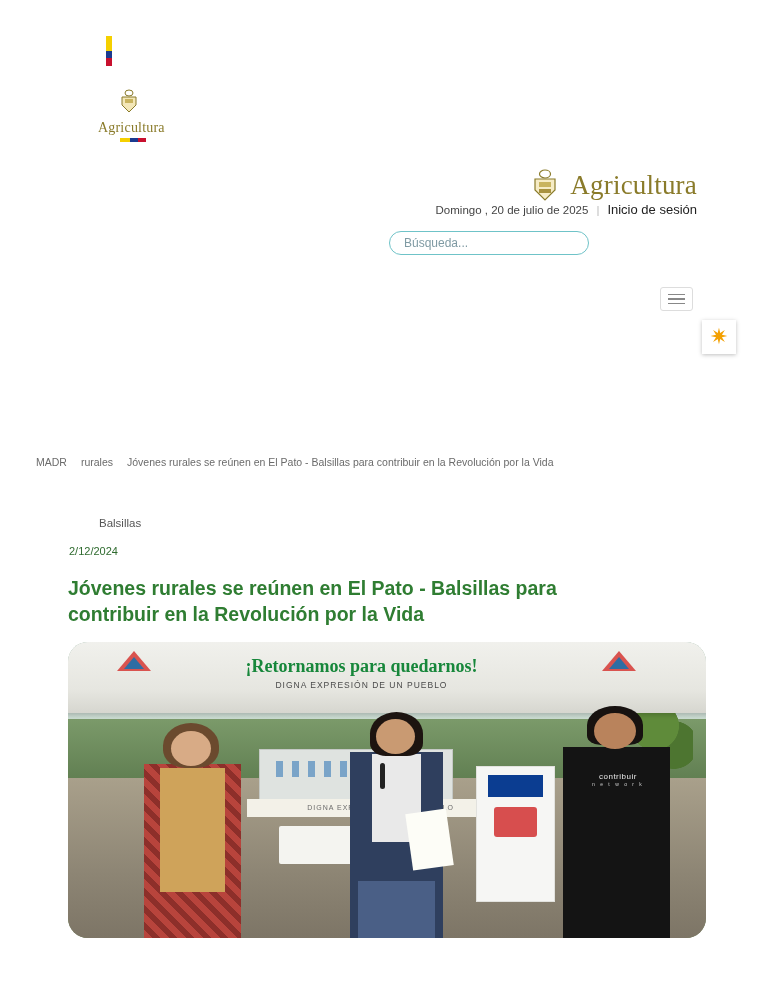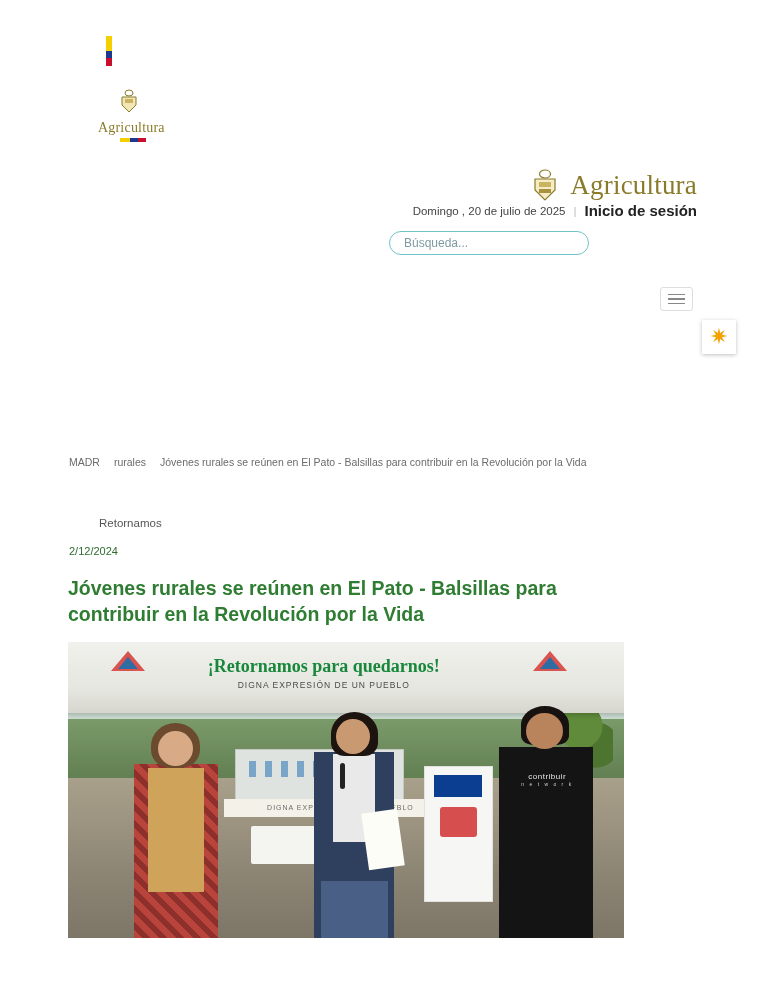--- a/index.html
+++ b/index.html
@@ -85,24 +85,24 @@
     color: #444;
     display: flex;
     justify-content: flex-end;
     align-items: center;
     gap: 8px;
   }
   .meta-sep {
     color: #bbb;
   }
   .login-link {
-    font-weight: bold;
+    font-weight: normal;
     color: #222;
     text-decoration: none;
-    font-size: 15px;
+    font-size: 13px;
     text-align: center;
   }
 
   .search-wrap {
     position: absolute;
     left: 389px;
     top: 231px;
     width: 200px;
   }
   .search-input {
@@ -167,21 +167,20 @@
   
   .breadcrumb {
     position: absolute;
     left: 36px;
     top: 456px;
     font-size: 10.5px;
     color: #6b6b6b;
     display: flex;
     align-items: center;
     gap: 14px;
-    margin-left: 33px;
   }
   .breadcrumb a {
     color: #6b6b6b;
     text-decoration: none;
   }
   .breadcrumb .current { color: #6b6b6b; }
 
   
   .share {
     position: absolute;
@@ -208,24 +207,25 @@
     font-weight: bold;
     color: #2f7d32;
     font-family: "Liberation Sans", sans-serif;
   }
 
   
   .photo {
     position: absolute;
     left: 68px;
     top: 642px;
-    width: 556px;
+    width: 638px;
     height: 296px;
     overflow: hidden;
     background: #6e8a57;
+    border-radius: 20px;
   }
   .ph-sky {
     position: absolute; left:0; top:0; width:100%; height:42%;
     background: linear-gradient(to bottom, #d9e7ef 0%, #c3d6c0 100%);
   }
   .ph-hills {
     position: absolute; left:0; top:26%; width:100%; height:22%;
     background: linear-gradient(to bottom, #7b9a6a, #5f7d50);
   }
   .ph-ground {
@@ -386,21 +386,21 @@
 <div class="access-btn">
   <span class="access-star">✷</span>
 </div>
 
 <nav class="breadcrumb">
   <a href="#">MADR</a>
   <a href="#">rurales</a>
   <span class="current">Jóvenes rurales se reúnen en El Pato - Balsillas para contribuir en la Revolución por la Vida</span>
 </nav>
 
-<div class="share">Retornamos</div>
+<div class="share">Balsillas</div>
 <div class="article-date">2/12/2024</div>
 <h1 class="article-title">Jóvenes rurales se reúnen en El Pato - Balsillas para contribuir en la Revolución por la Vida</h1>
 
 <div class="photo">
   <div class="ph-sky"></div>
   <div class="ph-hills"></div>
   <div class="ph-ground"></div>
   <div class="ph-building"></div>
   <div class="ph-plant"></div>
 

